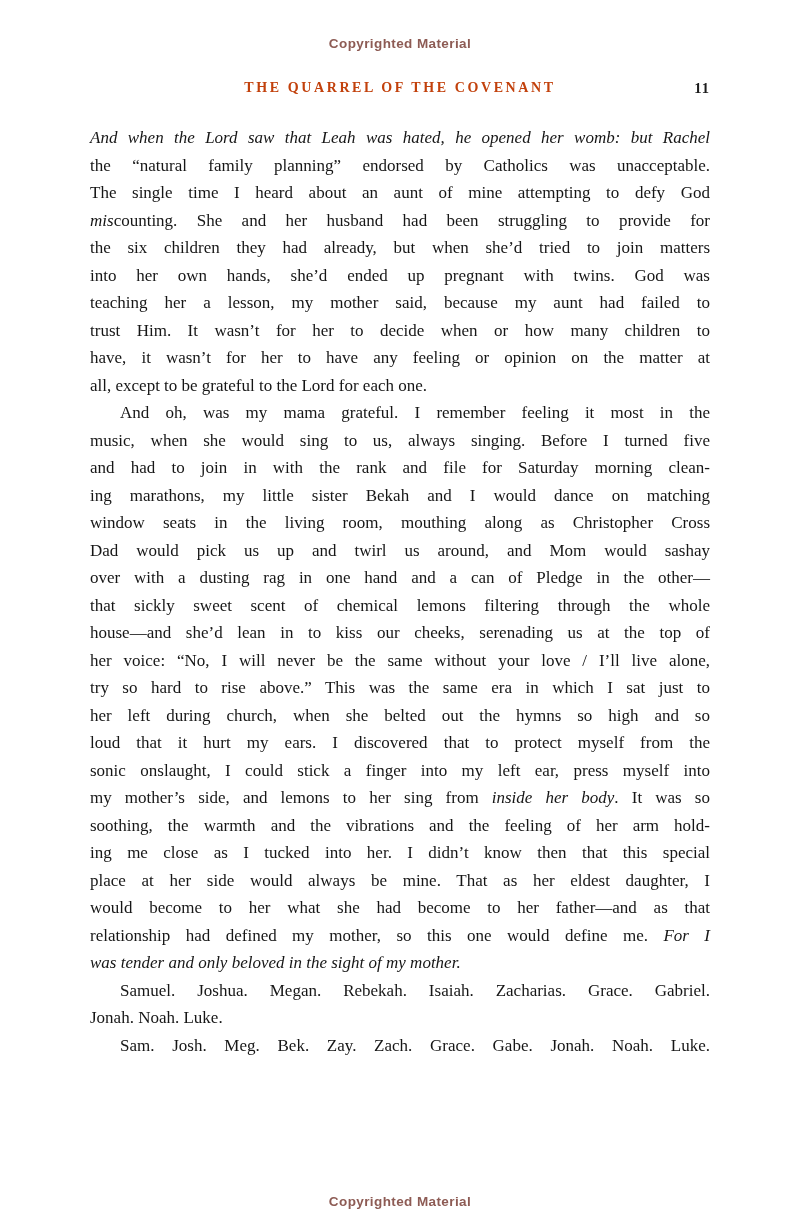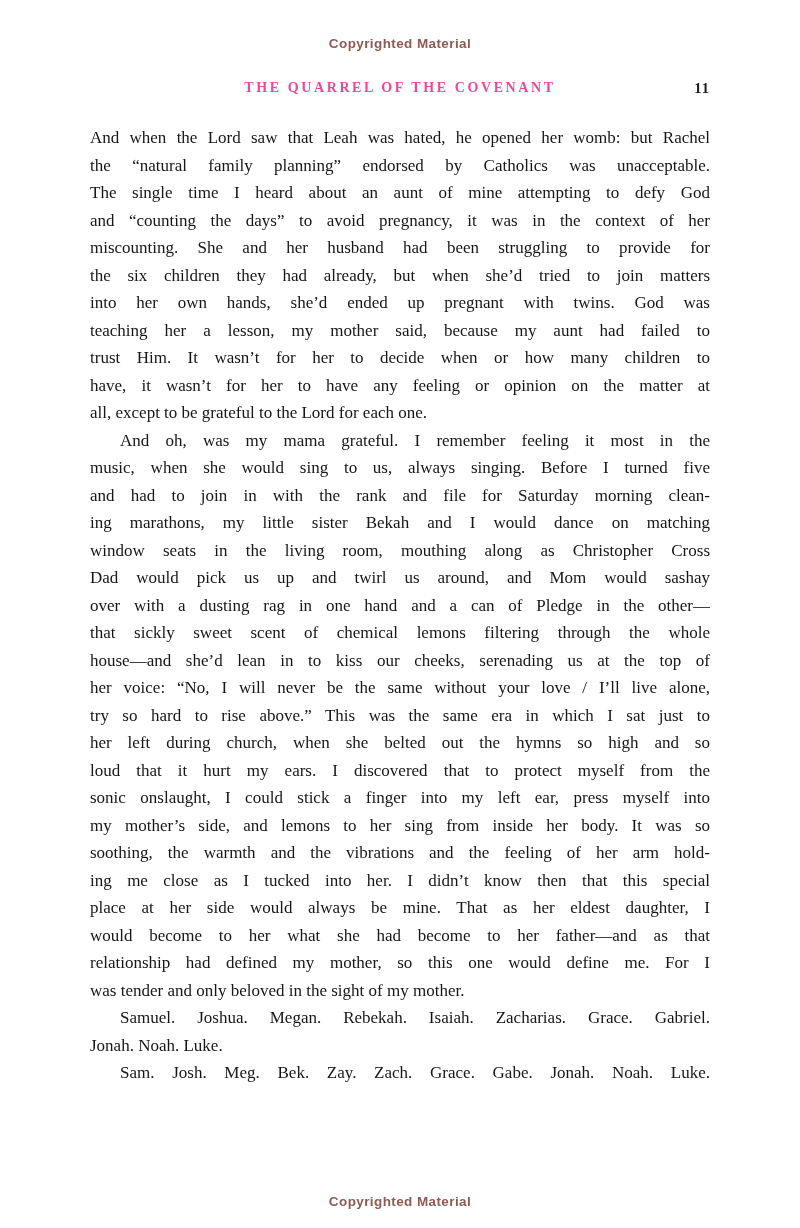--- a/index.html
+++ b/index.html
@@ -32,21 +32,21 @@
     top: 72px;
     left: 90px;
     width: 620px;
     height: 20px;
   }
   .running-title {
     text-align: center;
     font-size: 14px;
     font-weight: 700;
     letter-spacing: 2.6px;
-    color: #ec4899;
+    color: #c2410c;
   }
   .page-number {
     position: absolute;
     right: 0;
     top: 0;
     font-size: 14.5px;
     font-weight: 700;
     letter-spacing: 1px;
     color: #1c1c1c;
     text-align: right;
@@ -55,21 +55,21 @@
     position: absolute;
     top: 116px;
     left: 90px;
     width: 620px;
     font-size: 17px;
     line-height: 27.5px;
   }
   .line { text-align: left; }
   .line.j { text-align: justify; text-align-last: justify; }
   .line.indent { text-indent: 30px; font-family: Liberation Serif, serif; }
-  .it { }
+  .it { font-style: italic; }
   .page-edge-line {
     position: absolute;
     left: 0;
     bottom: 2px;
     width: 100%;
     height: 3px;
     background: #b5c1de;
   }
 </style>
 </head>
@@ -81,21 +81,20 @@
 
   <header class="running-header">
     <div class="running-title">THE QUARREL OF THE COVENANT</div>
     <div class="page-number">11</div>
   </header>
 
   <main class="body-text">
       <div class="line j"><span class="it">And when the Lord saw that Leah was hated, he opened her womb: but Rachel</span></div>
       <div class="line j"><span>the “natural family planning” endorsed by Catholics was unacceptable.</span></div>
       <div class="line j"><span>The single time I heard about an aunt of mine attempting to defy God</span></div>
-      <div class="line j"><span>and “counting the days” to avoid pregnancy, it was in the context of her</span></div>
       <div class="line j"><span class="it">mis</span><span>counting. She and her husband had been struggling to provide for</span></div>
       <div class="line j"><span>the six children they had already, but when she’d tried to join matters</span></div>
       <div class="line j"><span>into her own hands, she’d ended up pregnant with twins. God was</span></div>
       <div class="line j"><span>teaching her a lesson, my mother said, because my aunt had failed to</span></div>
       <div class="line j"><span>trust Him. It wasn’t for her to decide when or how many children to</span></div>
       <div class="line j"><span>have, it wasn’t for her to have any feeling or opinion on the matter at</span></div>
       <div class="line"><span>all, except to be grateful to the Lord for each one.</span></div>
       <div class="line j indent"><span>And oh, was my mama grateful. I remember feeling it most in the</span></div>
       <div class="line j"><span>music, when she would sing to us, always singing. Before I turned five</span></div>
       <div class="line j"><span>and had to join in with the rank and file for Saturday morning clean-</span></div>

